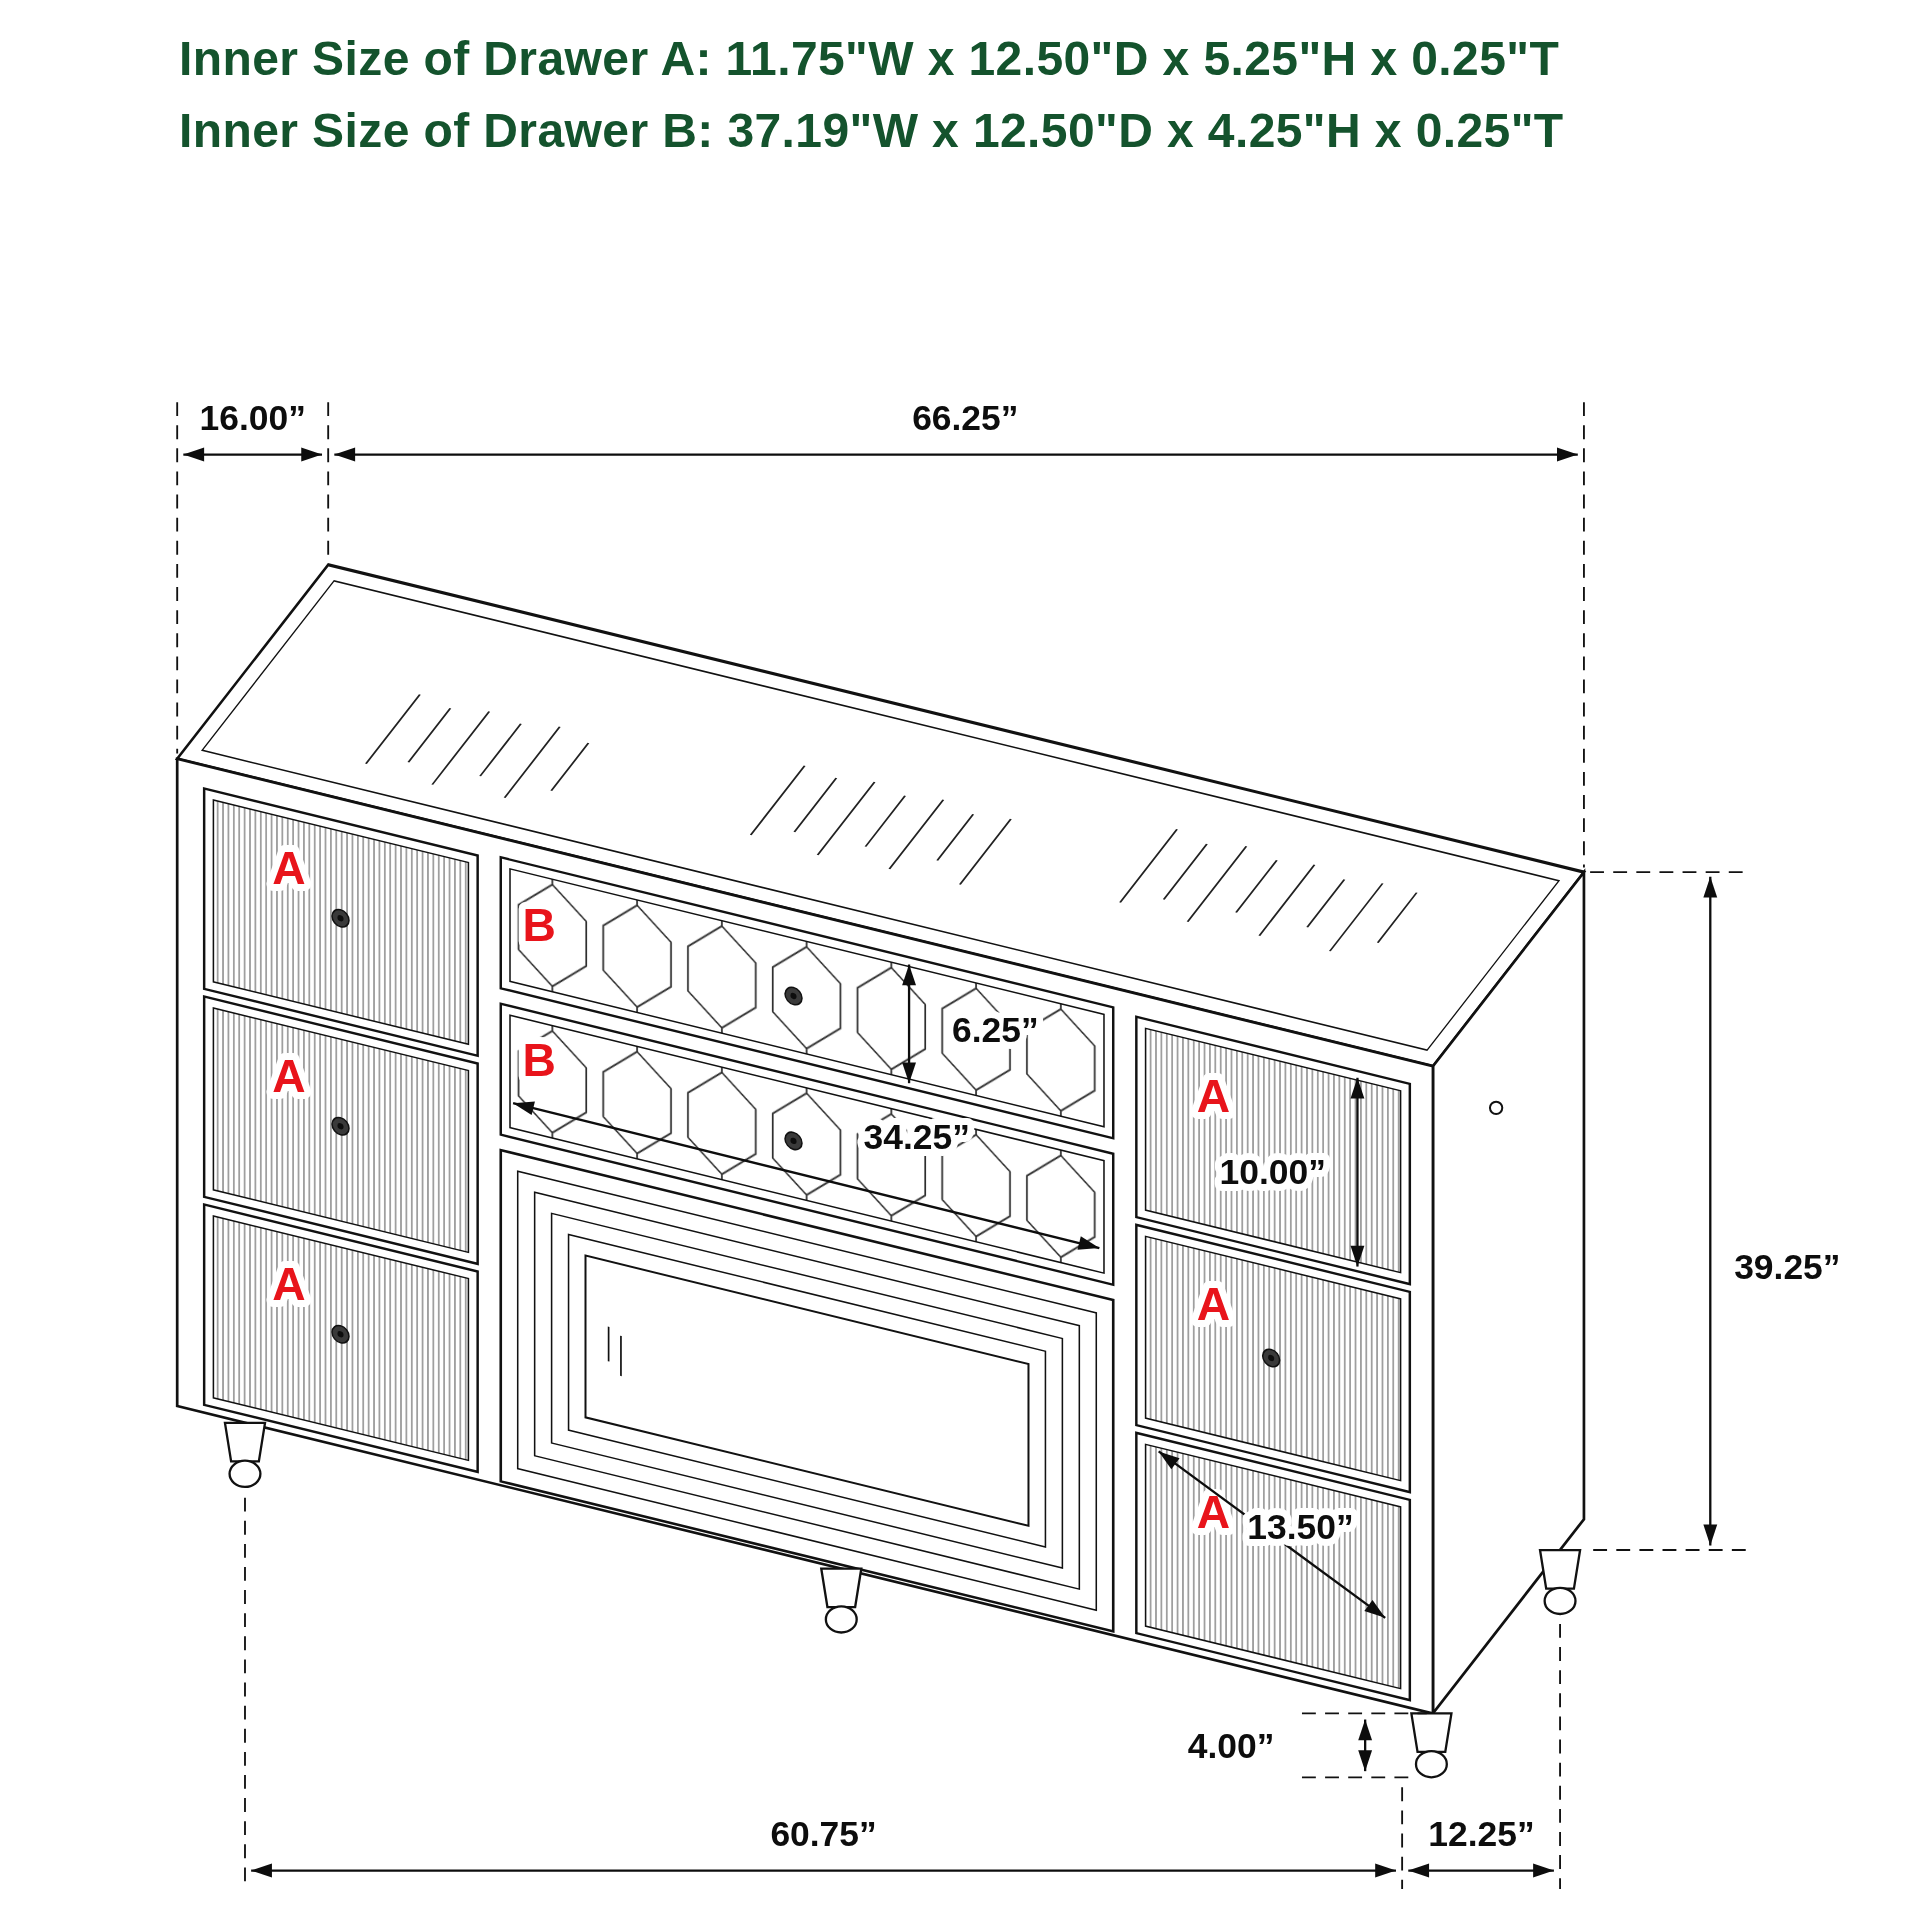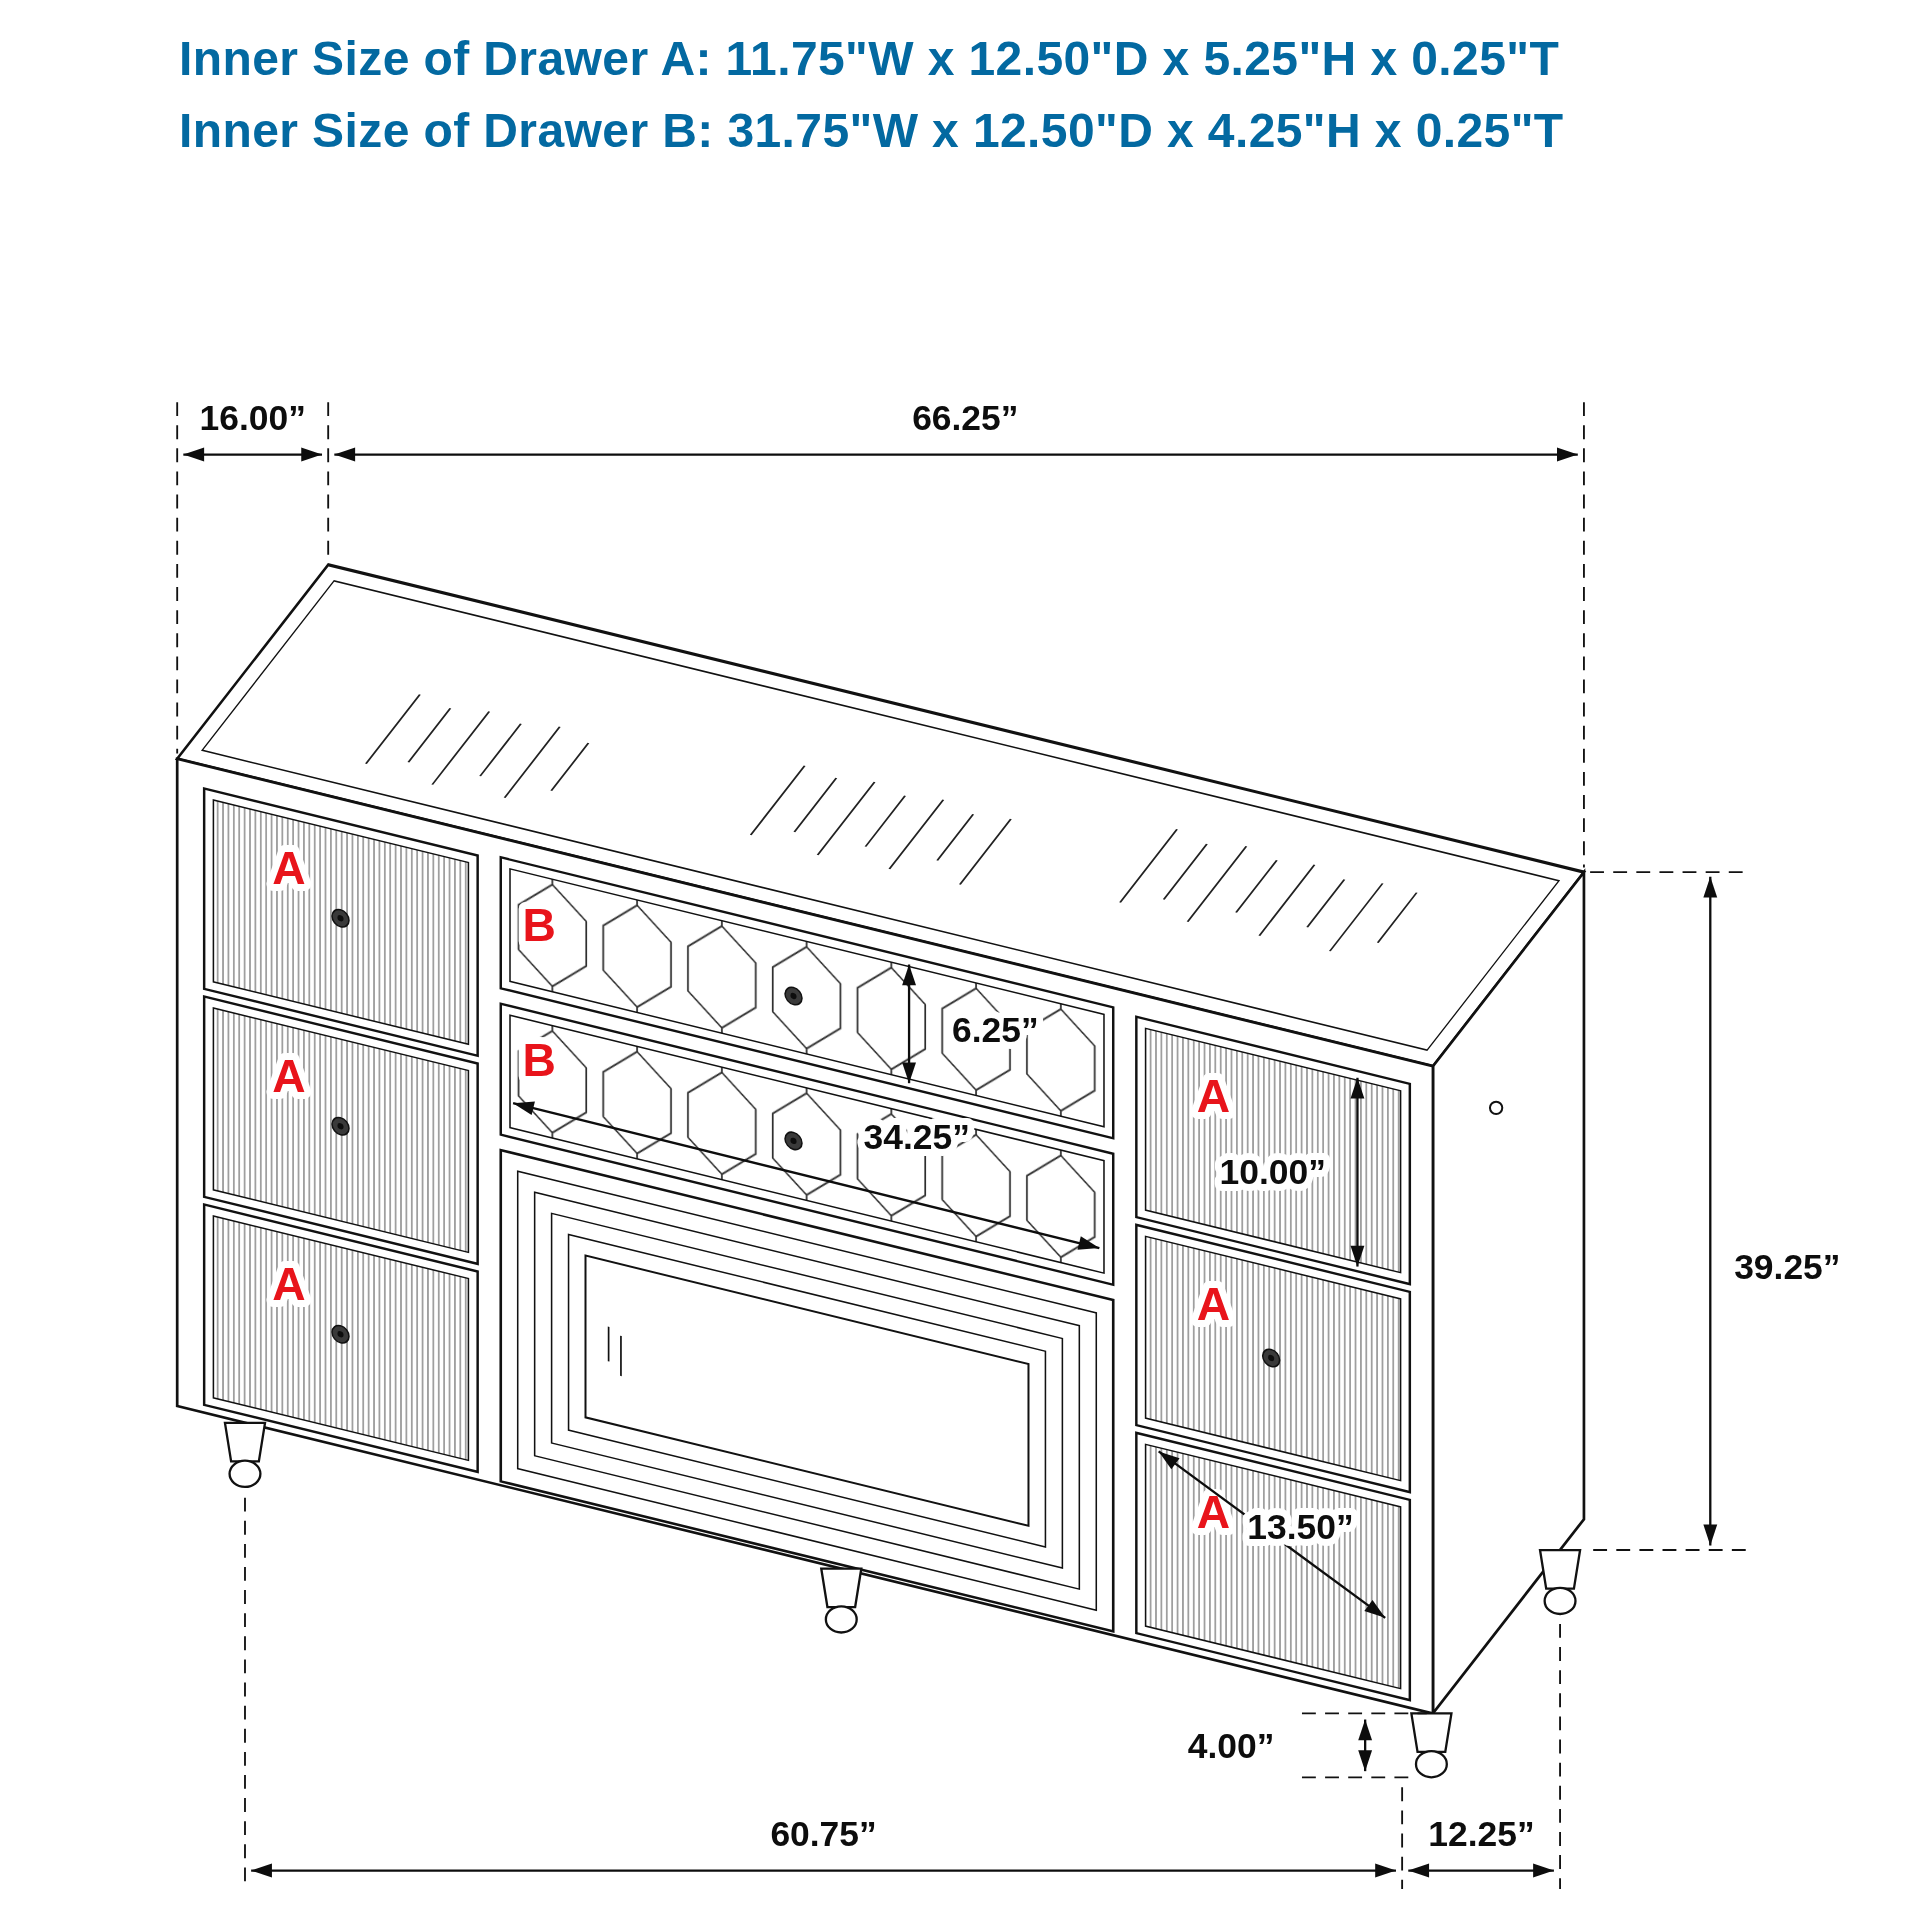--- a/index.html
+++ b/index.html
@@ -1,34 +1,34 @@
 <!DOCTYPE html>
 <html style="font-size:12.3px"><head>
 <meta charset="utf-8">
 <style>
   html,body{margin:0;padding:0;}
   body{width:1926px;height:1926px;background:#ffffff;position:relative;overflow:hidden;
        font-family:"Liberation Sans",sans-serif;}
   .title-block{position:absolute;left:179px;top:23px;font-weight:bold;font-size:48px;
-       color:#0369a1;line-height:1.5;letter-spacing:0.4px;white-space:nowrap;}
+       color:#14532d;line-height:1.5;letter-spacing:0.4px;white-space:nowrap;}
   svg{position:absolute;left:0;top:0;}
   .dash{stroke:#111;stroke-width:2.4;stroke-dasharray:18 12;fill:none;}
   .dim{stroke:#0d0d0d;stroke-width:3;fill:none;}
   .dimtxt{font:bold 46px "Liberation Sans",sans-serif;fill:#0d0d0d;}
   .halo{paint-order:stroke;stroke:#ffffff;stroke-width:18px;stroke-linejoin:round;}
   .letter{font:bold 60px "Liberation Sans",sans-serif;}
   .face{fill:#ffffff;stroke:#111;stroke-width:3.5;}
   .frame{fill:#ffffff;stroke:#111;}
 </style>
 </head>
 <body>
 
 <div class="title-block">
   <div>Inner Size of Drawer A: 11.75"W x 12.50"D x 5.25"H x 0.25"T</div>
-  <div>Inner Size of Drawer B: 31.75"W x 12.50"D x 4.25"H x 0.25"T</div>
+  <div>Inner Size of Drawer B: 37.19"W x 12.50"D x 4.25"H x 0.25"T</div>
 </div>
 
 <svg width="1926" height="1926" viewBox="0 0 2500 2500">
   <defs>
     <marker id="ar" markerUnits="userSpaceOnUse" markerWidth="32" markerHeight="22" refX="29" refY="11" orient="auto-start-reverse">
       <path d="M2,2 L29,11 L2,20 Z" fill="#0d0d0d"></path>
     </marker>
     <pattern id="flute" width="7" height="24" patternUnits="userSpaceOnUse">
       <rect width="7" height="24" fill="#ffffff"></rect>
       <line x1="3.5" y1="0" x2="3.5" y2="24" stroke="#525252" stroke-width="1.3"></line>

